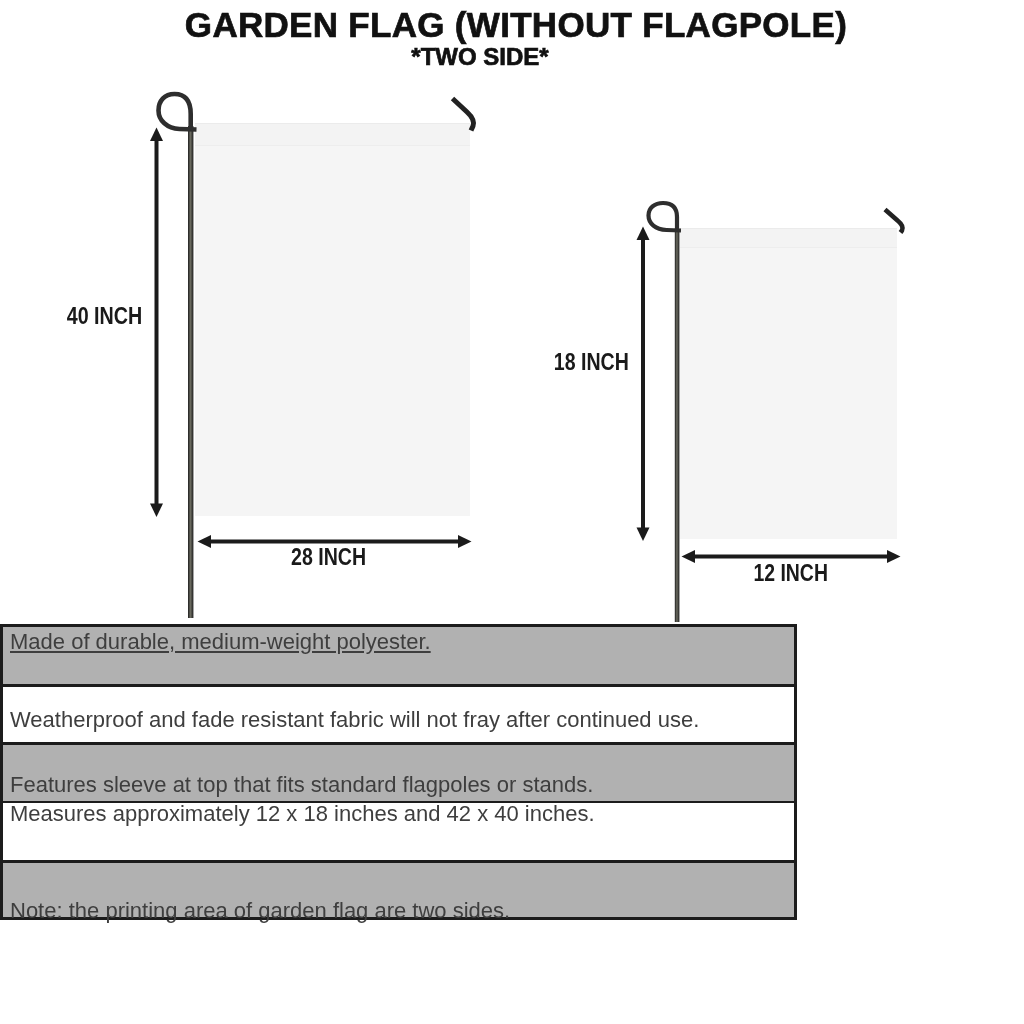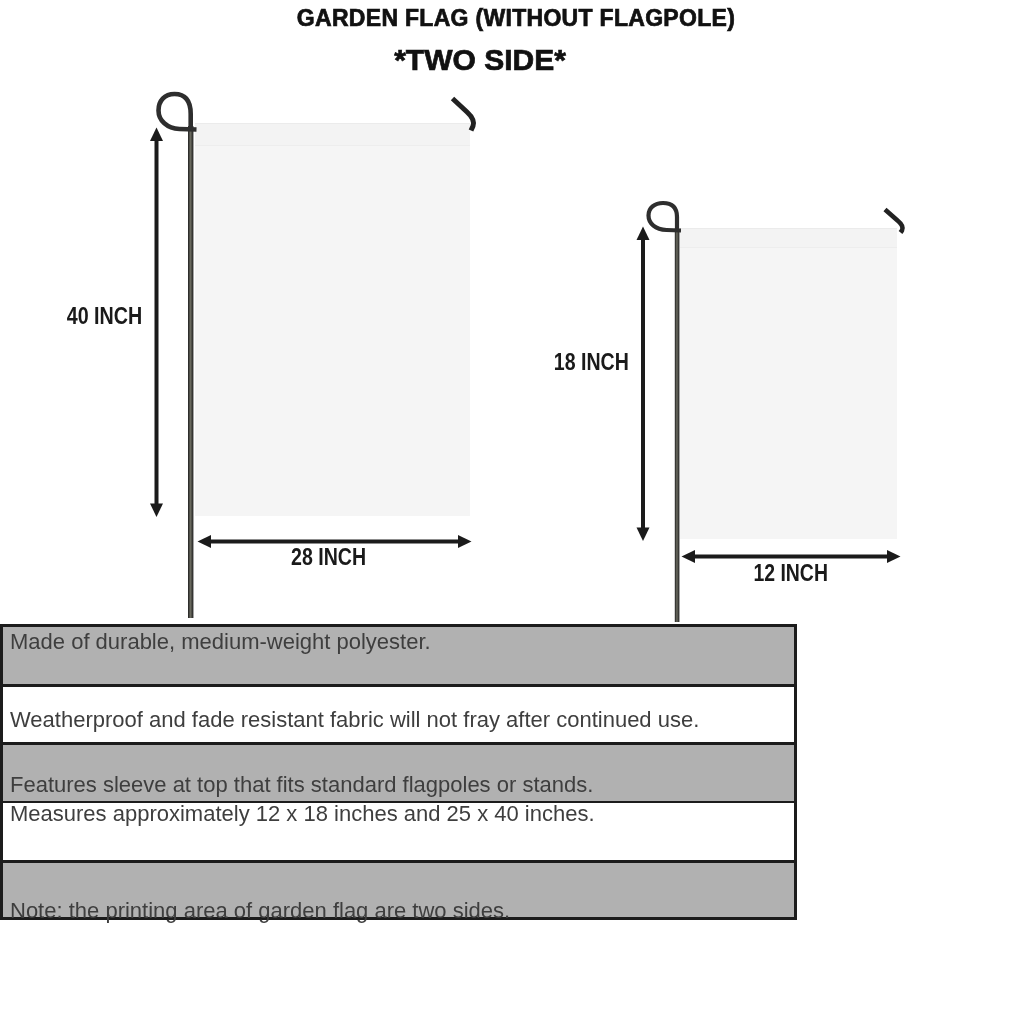--- a/index.html
+++ b/index.html
@@ -10,22 +10,22 @@
   .flag{position:absolute;background:#f5f5f5;border-top:1px solid #ebebeb;box-sizing:border-box;}
   .sleeve{position:absolute;left:0;top:0;width:100%;background:#f3f3f3;border-bottom:1px solid #ededed;}
   .trow{position:absolute;left:0;width:100%;}
   .gray{background:#b1b1b1;}
   .white{background:#ffffff;}
   .ttext{position:absolute;left:10px;font-size:22px;color:#3e3e3e;line-height:1;white-space:nowrap;}
 </style>
 </head>
 <body>
 
-<div class="abs title" id="t1" style="left:516px;top:6.5px;transform:translateX(-50%);font-size:23px;letter-spacing:0.3px;-webkit-text-stroke:0.7px #111;">GARDEN FLAG (WITHOUT FLAGPOLE)</div>
-<div class="abs title" id="t2" style="left:480px;top:44.5px;transform:translateX(-50%);font-size:30px;-webkit-text-stroke:0.7px #111;">*TWO SIDE*</div>
+<div class="abs title" id="t1" style="left:516px;top:6.5px;transform:translateX(-50%);font-size:35px;letter-spacing:0.3px;-webkit-text-stroke:0.7px #111;">GARDEN FLAG (WITHOUT FLAGPOLE)</div>
+<div class="abs title" id="t2" style="left:480px;top:44.5px;transform:translateX(-50%);font-size:24px;-webkit-text-stroke:0.7px #111;">*TWO SIDE*</div>
 
 <div class="flag" style="left:195px;top:123px;width:275px;height:393px;">
   <div class="sleeve" style="height:21px;"></div>
 </div>
 <div class="flag" style="left:680px;top:228px;width:217px;height:311px;">
   <div class="sleeve" style="height:18px;"></div>
 </div>
 
 <svg class="abs" style="left:0;top:0;" width="1024" height="1024" viewBox="0 0 1024 1024" fill="none">
 
@@ -78,17 +78,17 @@
   <div class="trow gray" style="top:0px;height:57.5px;"></div>
   <div class="trow" style="top:57.5px;height:2.5px;background:#1c1c1c;"></div>
   <div class="trow white" style="top:60px;height:55.5px;"></div>
   <div class="trow" style="top:115.5px;height:2.5px;background:#1c1c1c;"></div>
   <div class="trow gray" style="top:118px;height:56px;"></div>
   <div class="trow" style="top:174px;height:2.5px;background:#1c1c1c;"></div>
   <div class="trow white" style="top:176.5px;height:57px;"></div>
   <div class="trow" style="top:233.5px;height:2.5px;background:#1c1c1c;"></div>
   <div class="trow gray" style="top:236px;height:54.5px;"></div>
 </div>
-<div class="ttext" style="top:630.5px;">Made of durable, medium-weight polyester.</div>
+<div class="ttext" style="top:630.5px;text-decoration:underline;">Made of durable, medium-weight polyester.</div>
 <div class="ttext" style="top:709px;">Weatherproof and fade resistant fabric will not fray after continued use.</div>
 <div class="ttext" style="top:745.5px;margin-top:28px;">Features sleeve at top that fits standard flagpoles or stands.</div>
-<div class="ttext" style="top:802.5px;">Measures approximately 12 x 18 inches and 25 x 40 inches.</div>
+<div class="ttext" style="top:802.5px;">Measures approximately 12 x 18 inches and 42 x 40 inches.</div>
 <div class="ttext" style="top:900px;">Note: the printing area of garden flag are two sides.</div>
 
 </body></html>

